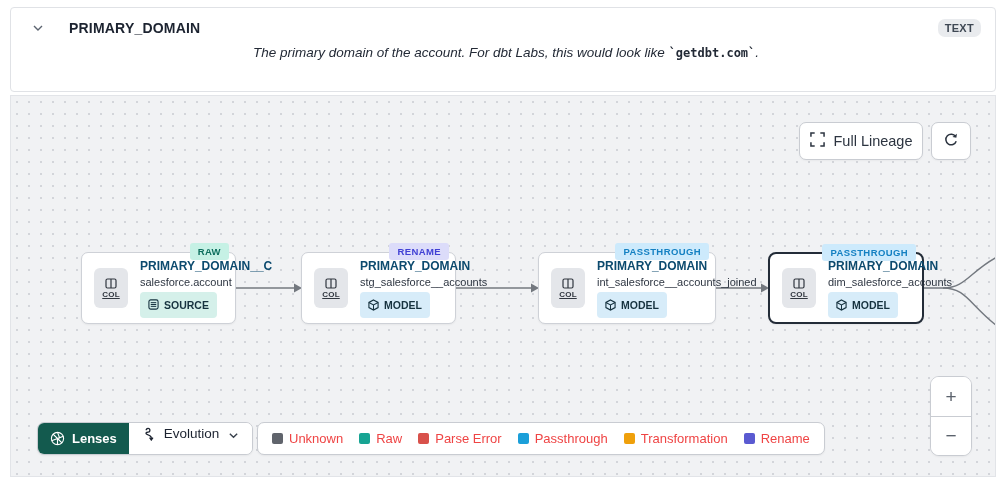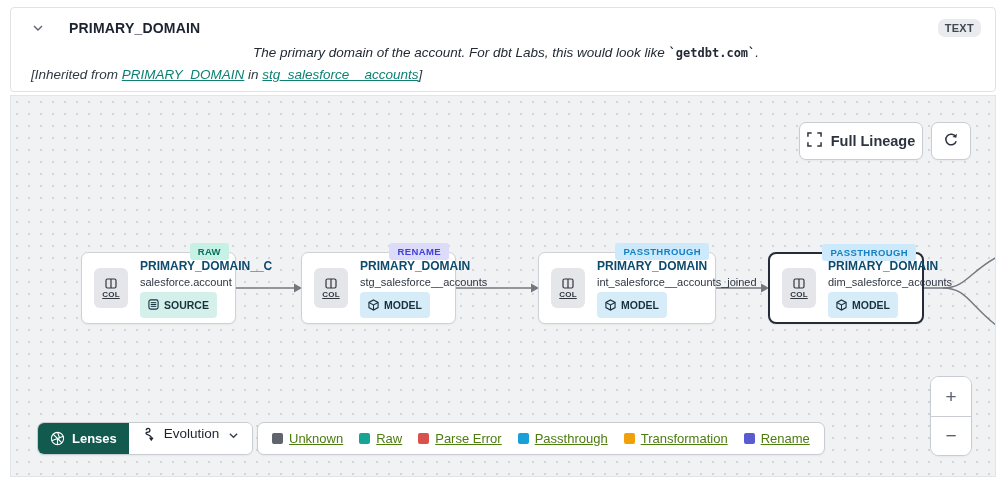--- a/index.html
+++ b/index.html
@@ -40,21 +40,20 @@
     border: 1px solid #e2e4e8; overflow: hidden;
   }
   svg.edges { position: absolute; left: 0; top: 0; width: 986px; height: 382px; pointer-events: none; }
 
   
   .btn {
     background: #fff; border: 1px solid #c9ccd2; border-radius: 7px;
     display: flex; align-items: center; justify-content: center; gap: 9px;
     cursor: pointer; color: #2c3440; font-size: 14.5px;
     box-shadow: 0 1px 2px rgba(0,0,0,.04);
-    font-weight: bold;
   }
   .full-lineage-btn { position: absolute; left: 788px; top: 26px; width: 124px; height: 38px; }
   .refresh-btn { position: absolute; left: 920px; top: 26px; width: 40px; height: 38px; }
 
   
   .node {
     position: absolute; height: 72px; background: #fff;
     border: 1px solid #ced1d7; border-radius: 7px;
     box-shadow: 0 1px 2px rgba(0,0,0,.05);
     display: flex; align-items: center; padding: 0 10px 0 12px; cursor: pointer;
@@ -100,21 +99,21 @@
     font-size: 13.5px; color: #1c2330; cursor: pointer; background:#fff;
   }
 
   
   .legend {
     position: absolute; left: 246px; top: 326px; height: 33px;
     background: #fff; border: 1px solid #c9ccd2; border-radius: 7px;
     display: flex; align-items: center; gap: 16px; padding: 0 14px;
     box-shadow: 0 1px 2px rgba(0,0,0,.05);
   }
-  .legend-item { display: flex; align-items: center; gap: 6px; font-size: 13px; color: #4d7c0f; text-decoration: underline; }
+  .legend-item { display: flex; align-items: center; gap: 6px; font-size: 13px; color: #ef4444; }
   .legend-swatch { width: 11px; height: 11px; border-radius: 2px; display: inline-block; }
 
   
   .zoom-ctrl {
     position: absolute; left: 919px; top: 280px; width: 42px;
     border: 1px solid #c9ccd2; border-radius: 9px; overflow: hidden;
     background: #fff; box-shadow: 0 1px 2px rgba(0,0,0,.05);
   }
   .zoom-btn {
     width: 100%; height: 39px; display: flex; align-items: center; justify-content: center;
@@ -131,21 +130,20 @@
     <div class="header-row">
       <span class="chev">
         <svg width="12" height="12" viewBox="0 0 12 12">
             <polyline points="2,4 6,8 10,4" fill="none" stroke="currentColor" stroke-width="1.4"></polyline>
           </svg>
       </span>
       <span class="header-title">PRIMARY_DOMAIN</span>
       <span class="type-badge">TEXT</span>
     </div>
     <div class="desc"><span>The primary domain of the account. For dbt Labs, this would look like </span><code>`getdbt.com`</code><span>.</span></div>
-    <div class="inherited"><span>[Inherited from </span><a>PRIMARY_DOMAIN</a><span> in </span><a>stg_salesforce__accounts</a><span>]</span></div>
   </div>
 
   <div class="canvas">
 
     <svg class="edges">
       <g stroke="#73787f" stroke-width="1.4" fill="none">
         <line x1="225" y1="192" x2="283" y2="192"></line>
         <line x1="445" y1="192" x2="520" y2="192"></line>
         <line x1="705" y1="192" x2="750" y2="192"></line>
         <path d="M913 192 L932 192 C955 192 958 176 986 161"></path>

